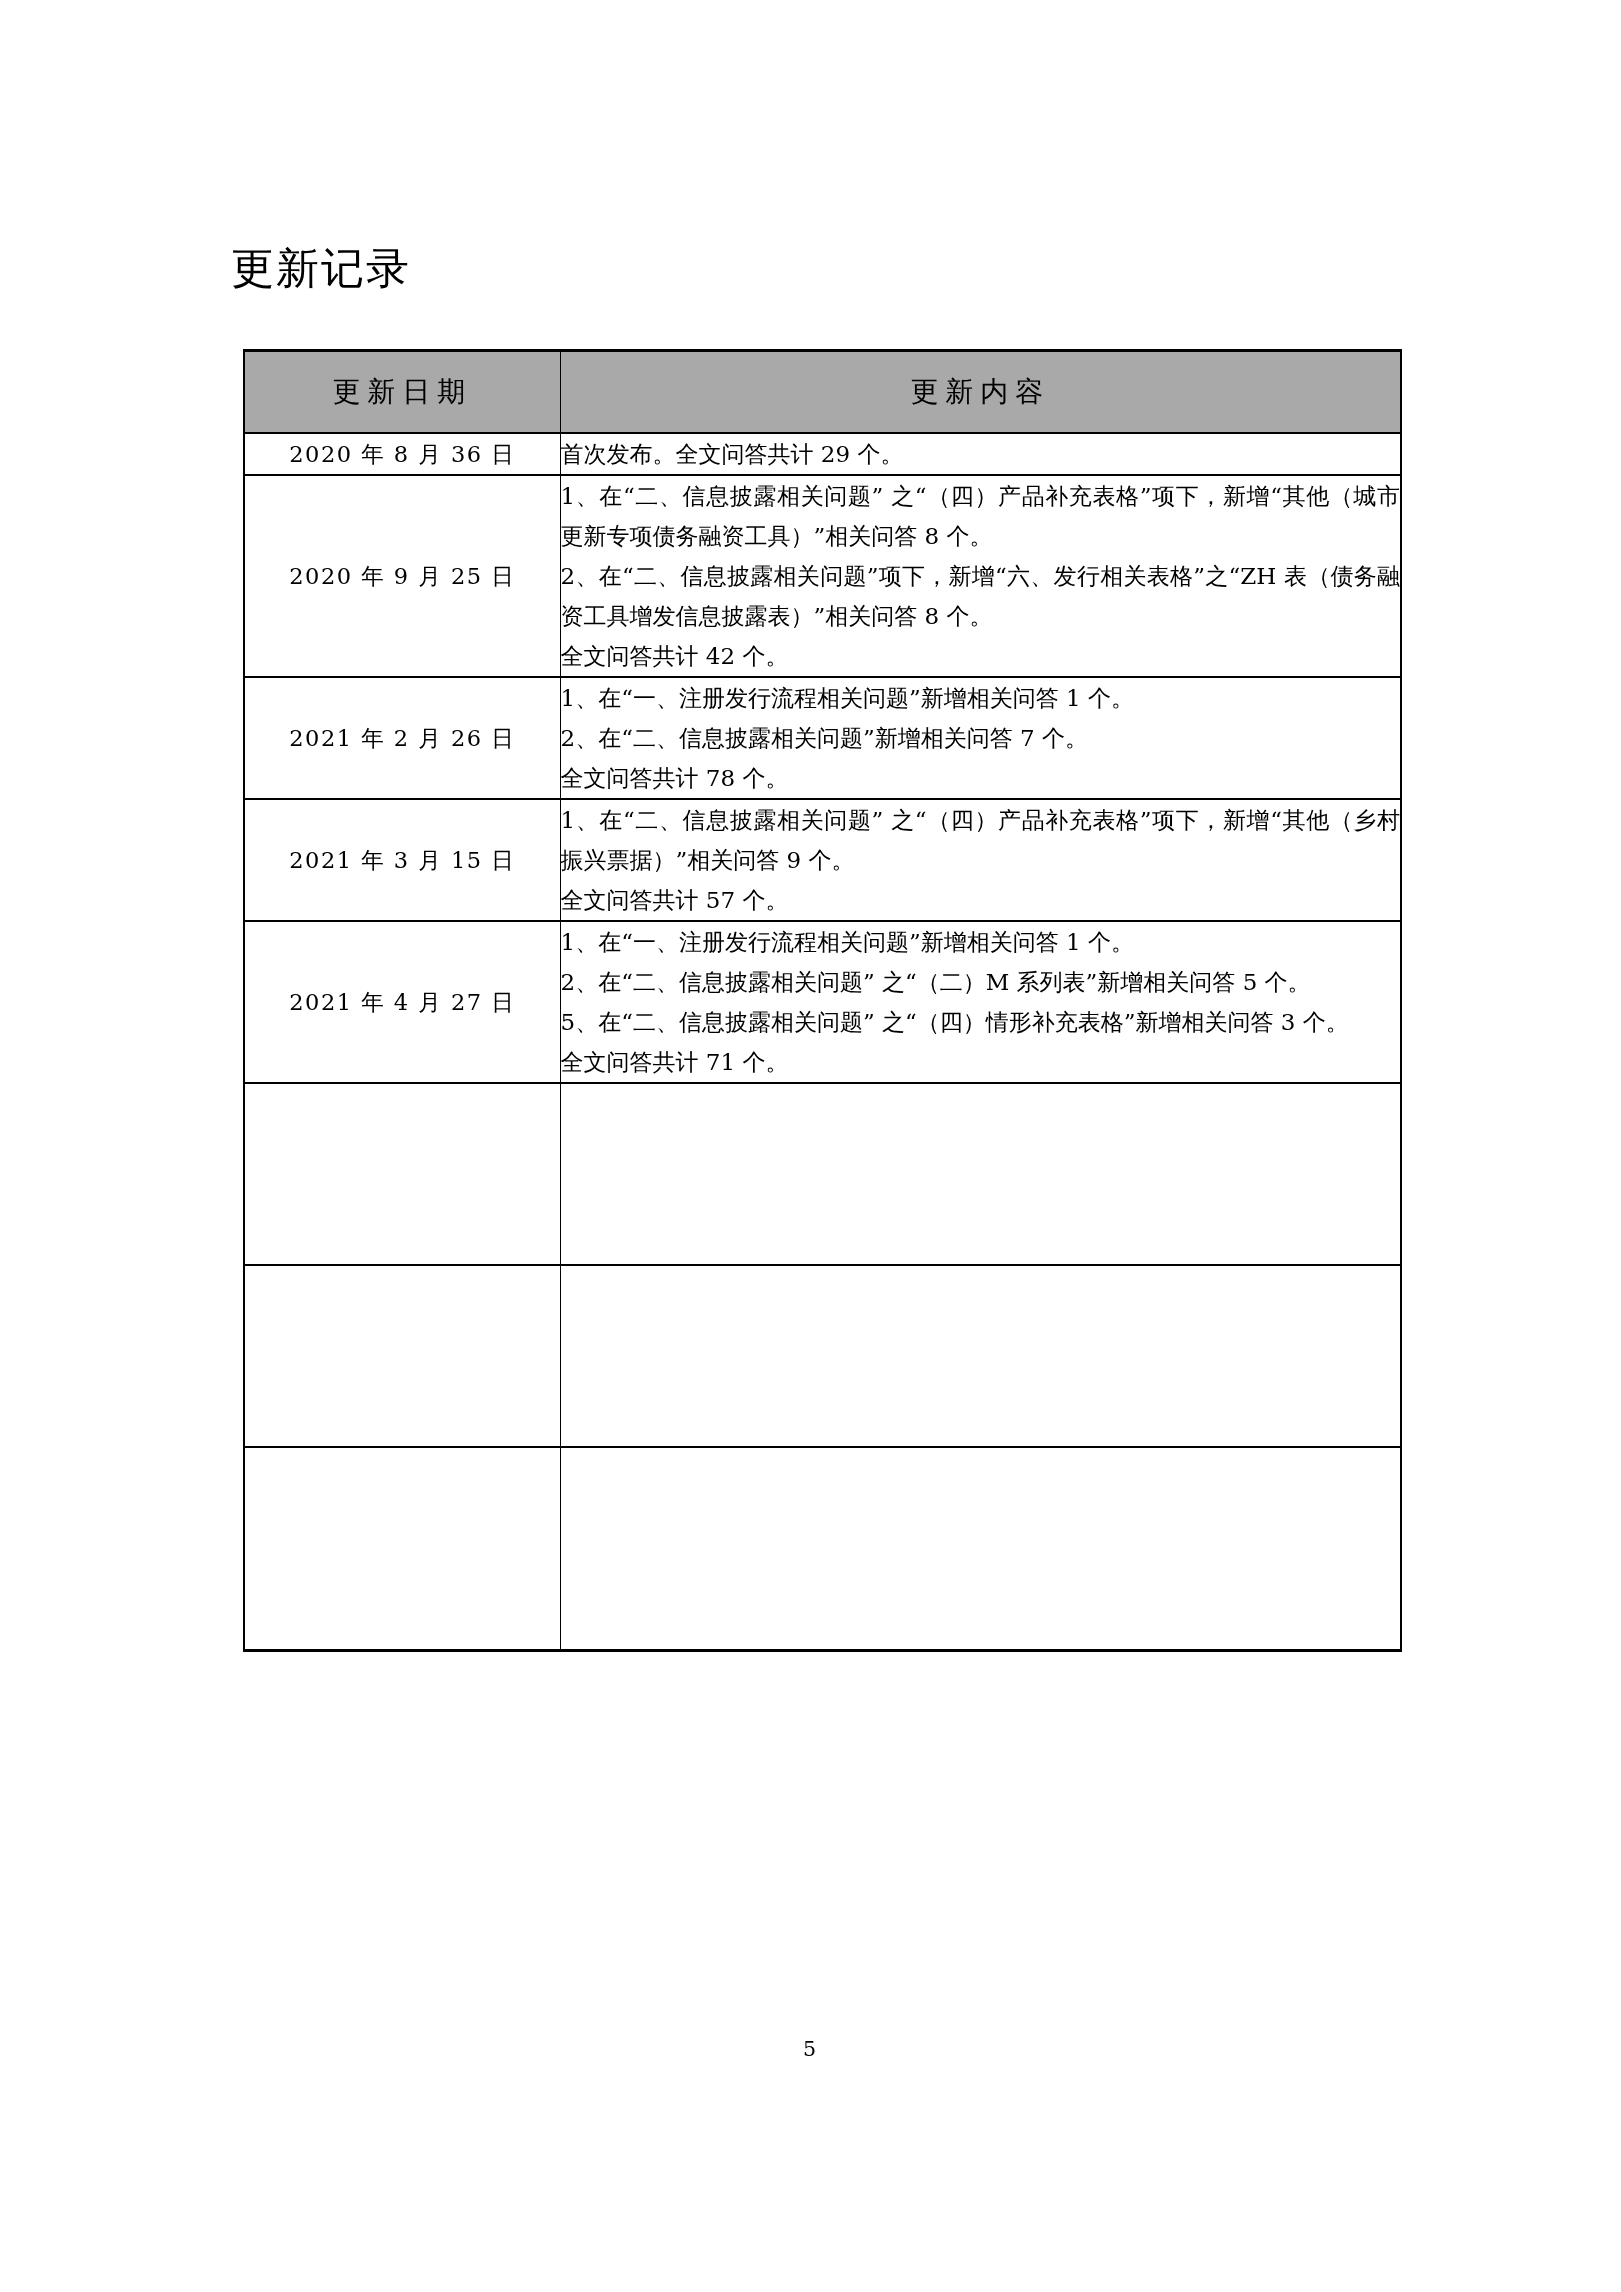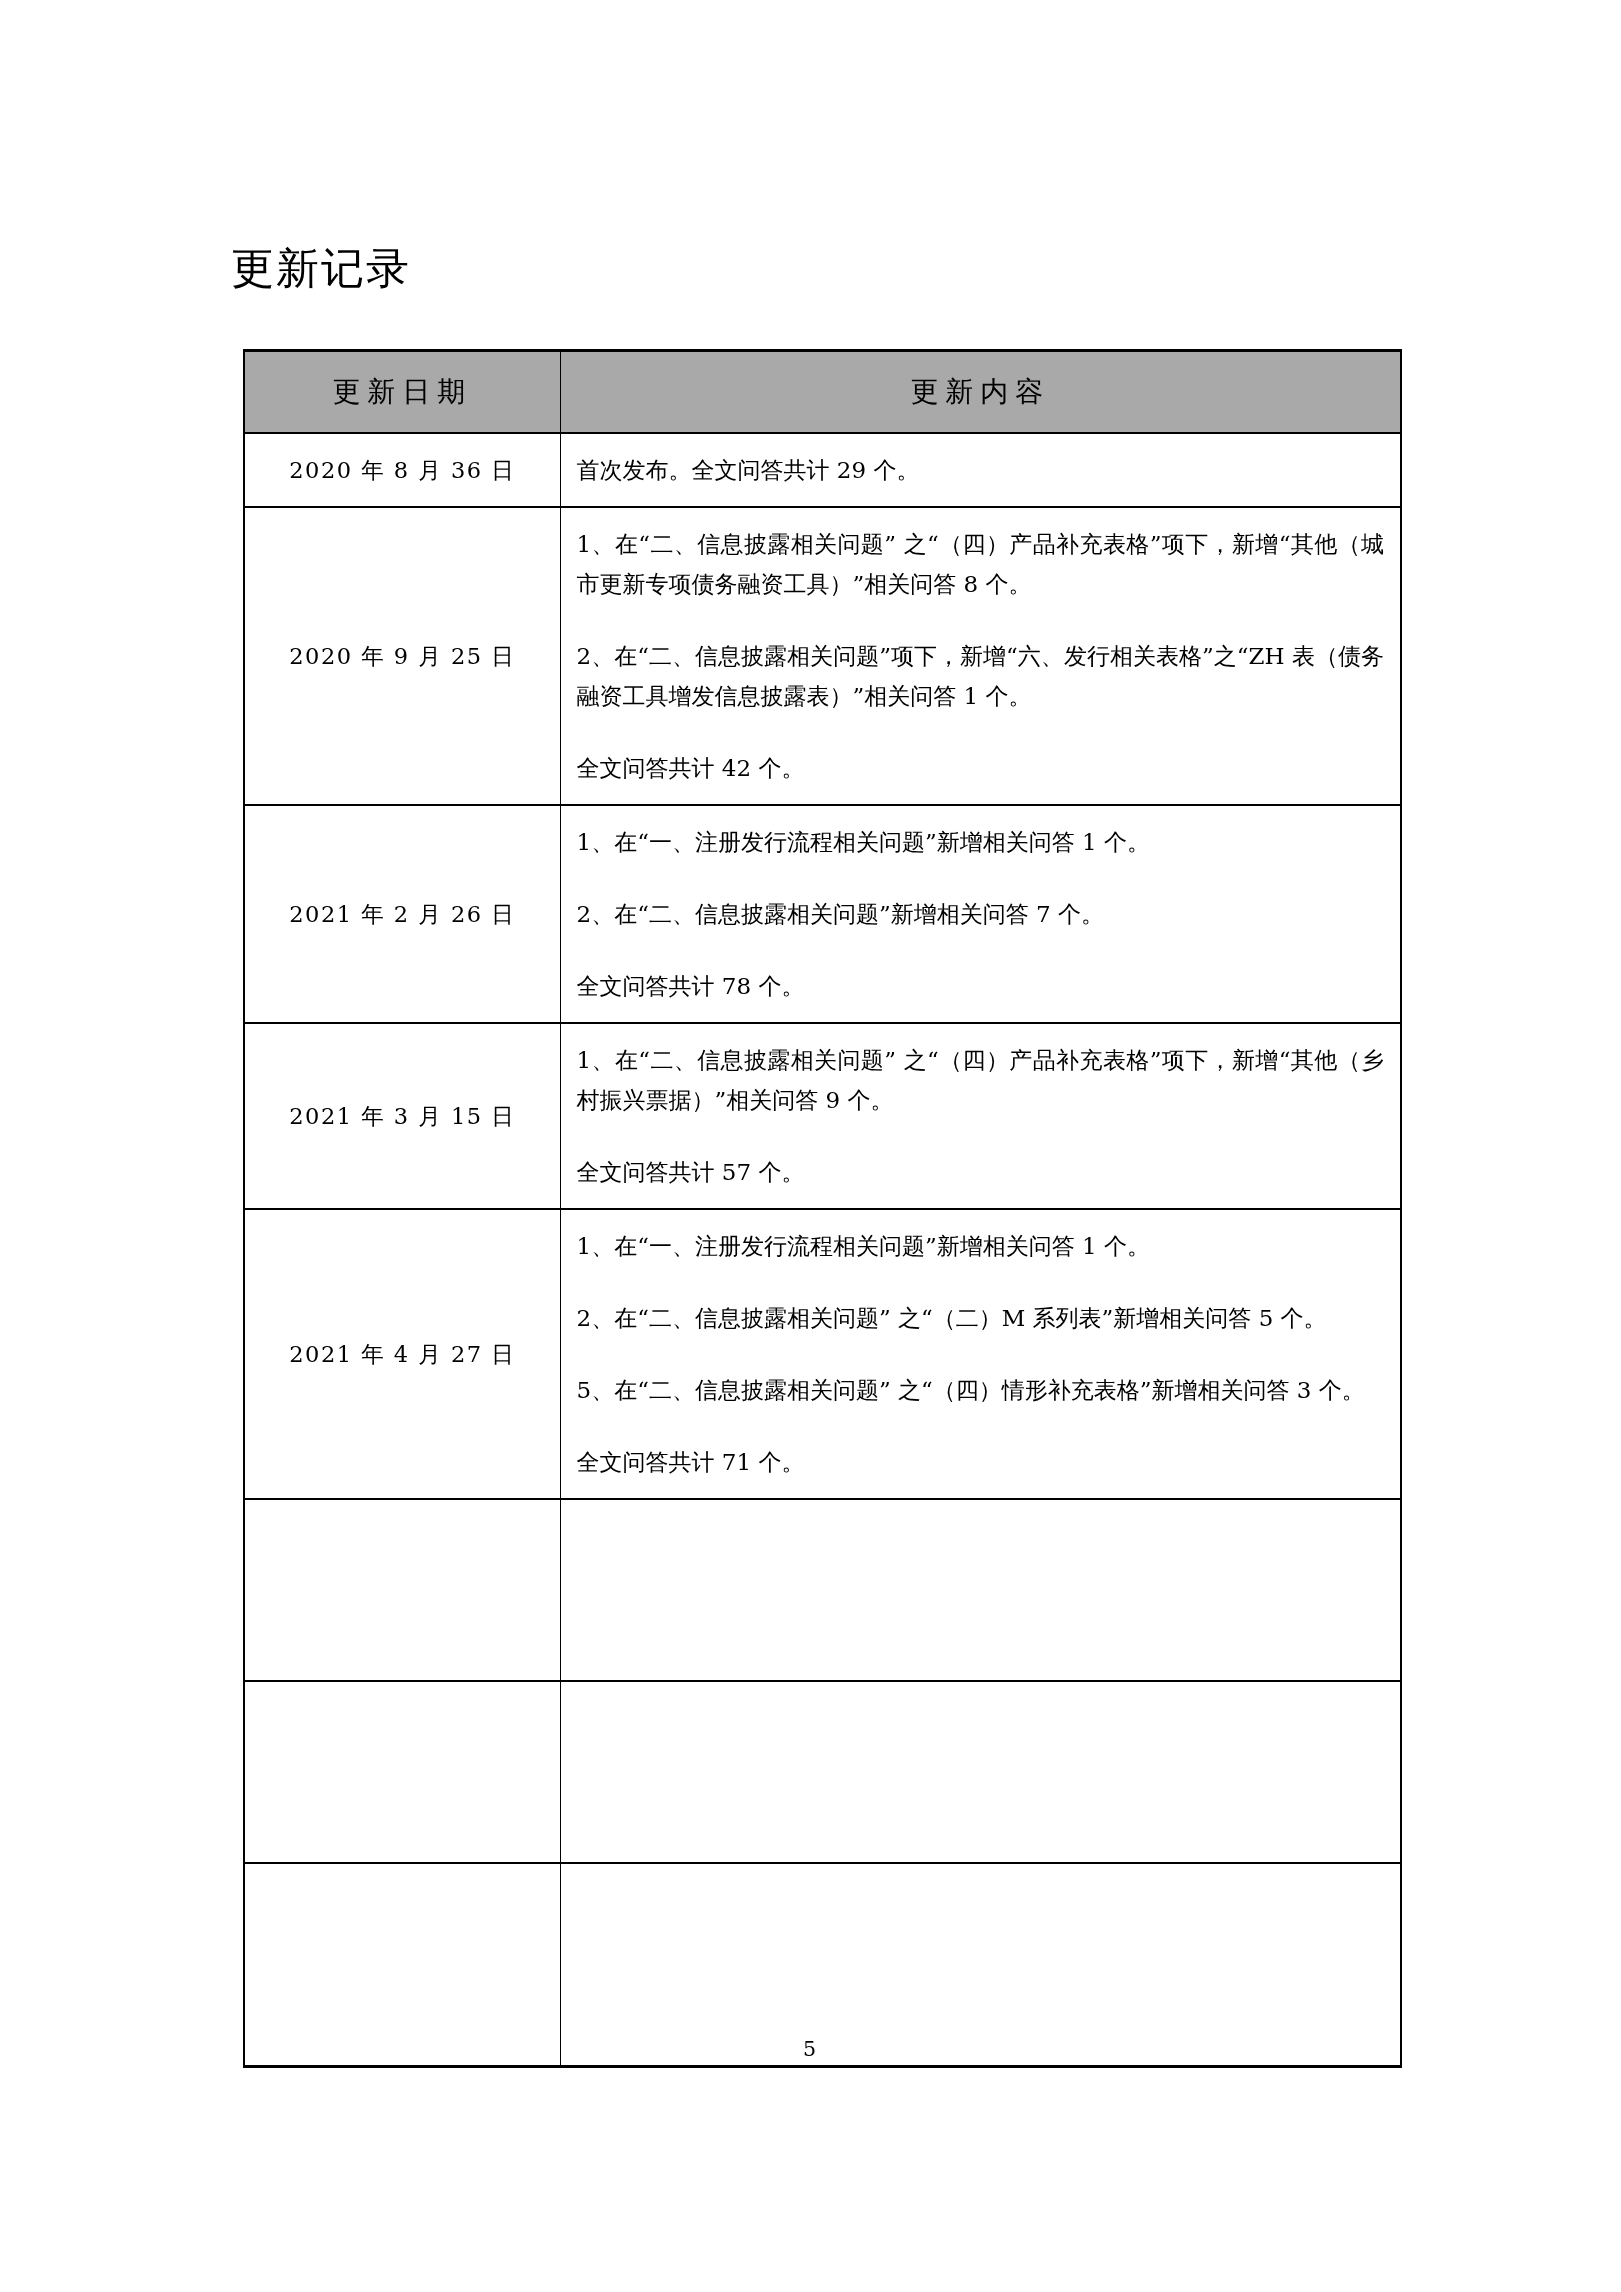--- a/index.html
+++ b/index.html
@@ -101,21 +101,21 @@
     font-size: 23px;
     line-height: 40px;
     color: #000;
     padding: 13.7px 15.7px 13.7px 17.6px;
     font-family: "DejaVu Serif", "Liberation Serif", serif;
     border-right: 2px solid #000;
     word-break: break-all;
   }
   .cell-body p {
     margin: 0;
-    padding: 16px;
+    padding: 0;
     text-align: justify;
     text-justify: inter-ideograph;
   }
 
   
   .update-table tbody tr > td { border-top: 2.5px solid #000; }
   .update-table tbody tr:first-child > td { border-top: 2.9px solid #000; }
   .update-table tbody tr:last-child > td { border-bottom: 3.9px solid #000; }
 
   .row-empty .cell-body { height: 180px; }
@@ -156,21 +156,21 @@
           <tr>
             <td class="cell-date">2020 年 8 月 36 日</td>
             <td class="cell-body">
               <p>首次发布。全文问答共计 29 个。</p>
             </td>
           </tr>
           <tr>
             <td class="cell-date">2020 年 9 月 25 日</td>
             <td class="cell-body">
               <p>1、在“二、信息披露相关问题” 之“（四）产品补充表格”项下，新增“其他（城市更新专项债务融资工具）”相关问答 8 个。</p>
-              <p>2、在“二、信息披露相关问题”项下，新增“六、发行相关表格”之“ZH 表（债务融资工具增发信息披露表）”相关问答 1 个。</p>
+              <p>2、在“二、信息披露相关问题”项下，新增“六、发行相关表格”之“ZH 表（债务融资工具增发信息披露表）”相关问答 8 个。</p>
               <p>全文问答共计 42 个。</p>
             </td>
           </tr>
           <tr>
             <td class="cell-date">2021 年 2 月 26 日</td>
             <td class="cell-body">
               <p>1、在“一、注册发行流程相关问题”新增相关问答 1 个。</p>
               <p>2、在“二、信息披露相关问题”新增相关问答 7 个。</p>
               <p>全文问答共计 78 个。</p>
             </td>

